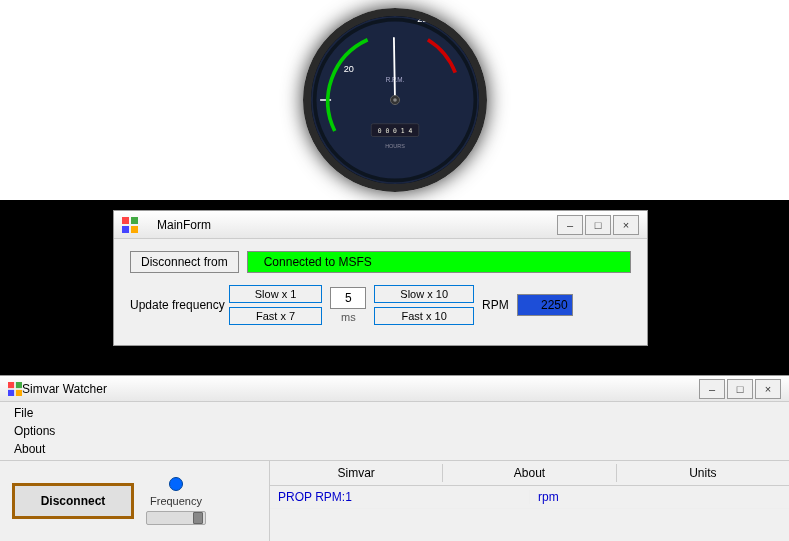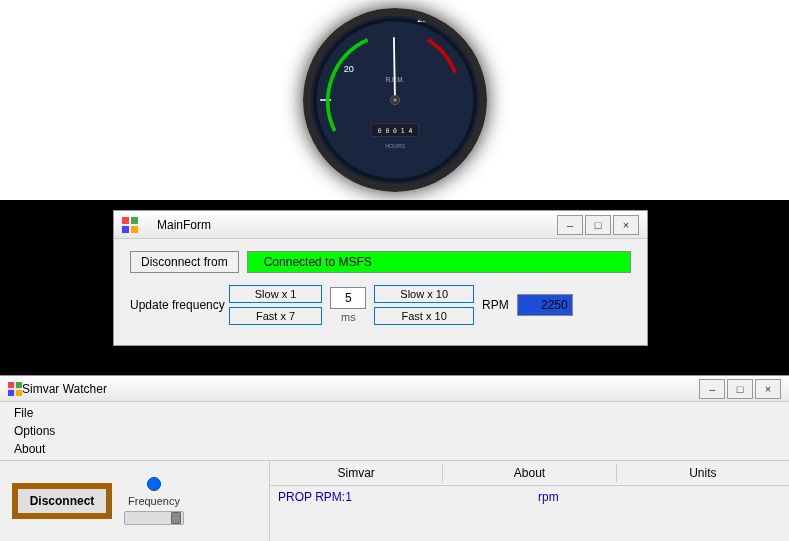--- a/index.html
+++ b/index.html
@@ -279,23 +279,23 @@
     .left-panel {
       width: 270px;
       padding: 8px 12px;
       display: flex;
       align-items: center;
       gap: 12px;
       border-right: 1px solid #ccc;
     }
 
     .btn-disconnect-simvar {
-      width: 100px;
+      width: 122px;
       height: 36px;
-      border: 6px solid #a16207;
+      border: 3px solid #a16207;
       background: #e0e0e0;
       cursor: pointer;
       font-size: 12px;
       font-weight: bold;
     }
 
     .frequency-section {
       display: flex;
       flex-direction: column;
       align-items: center;

